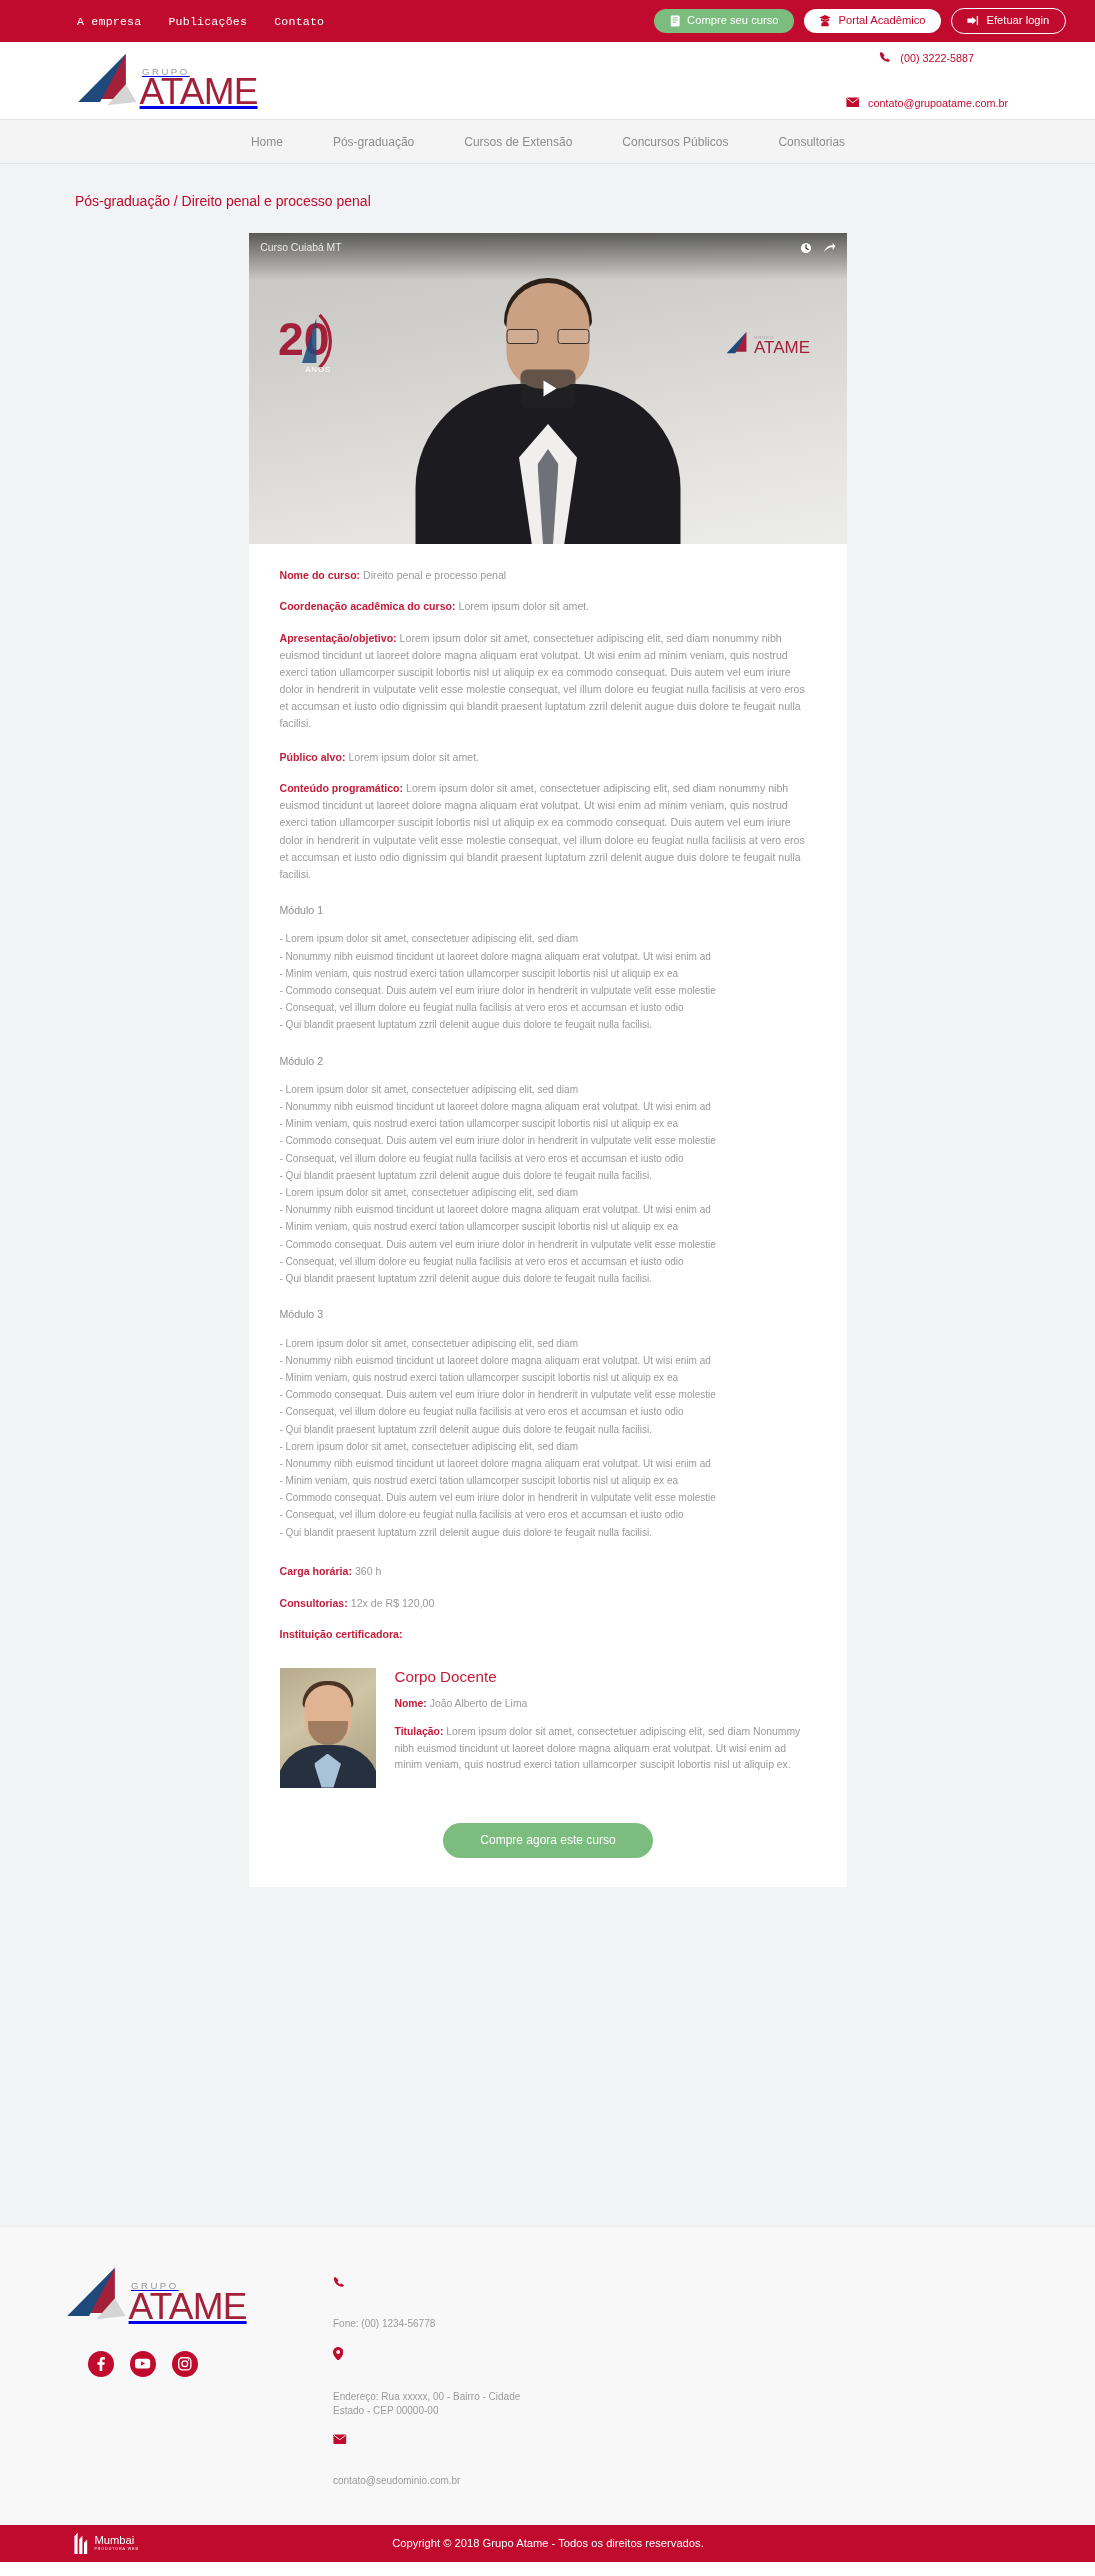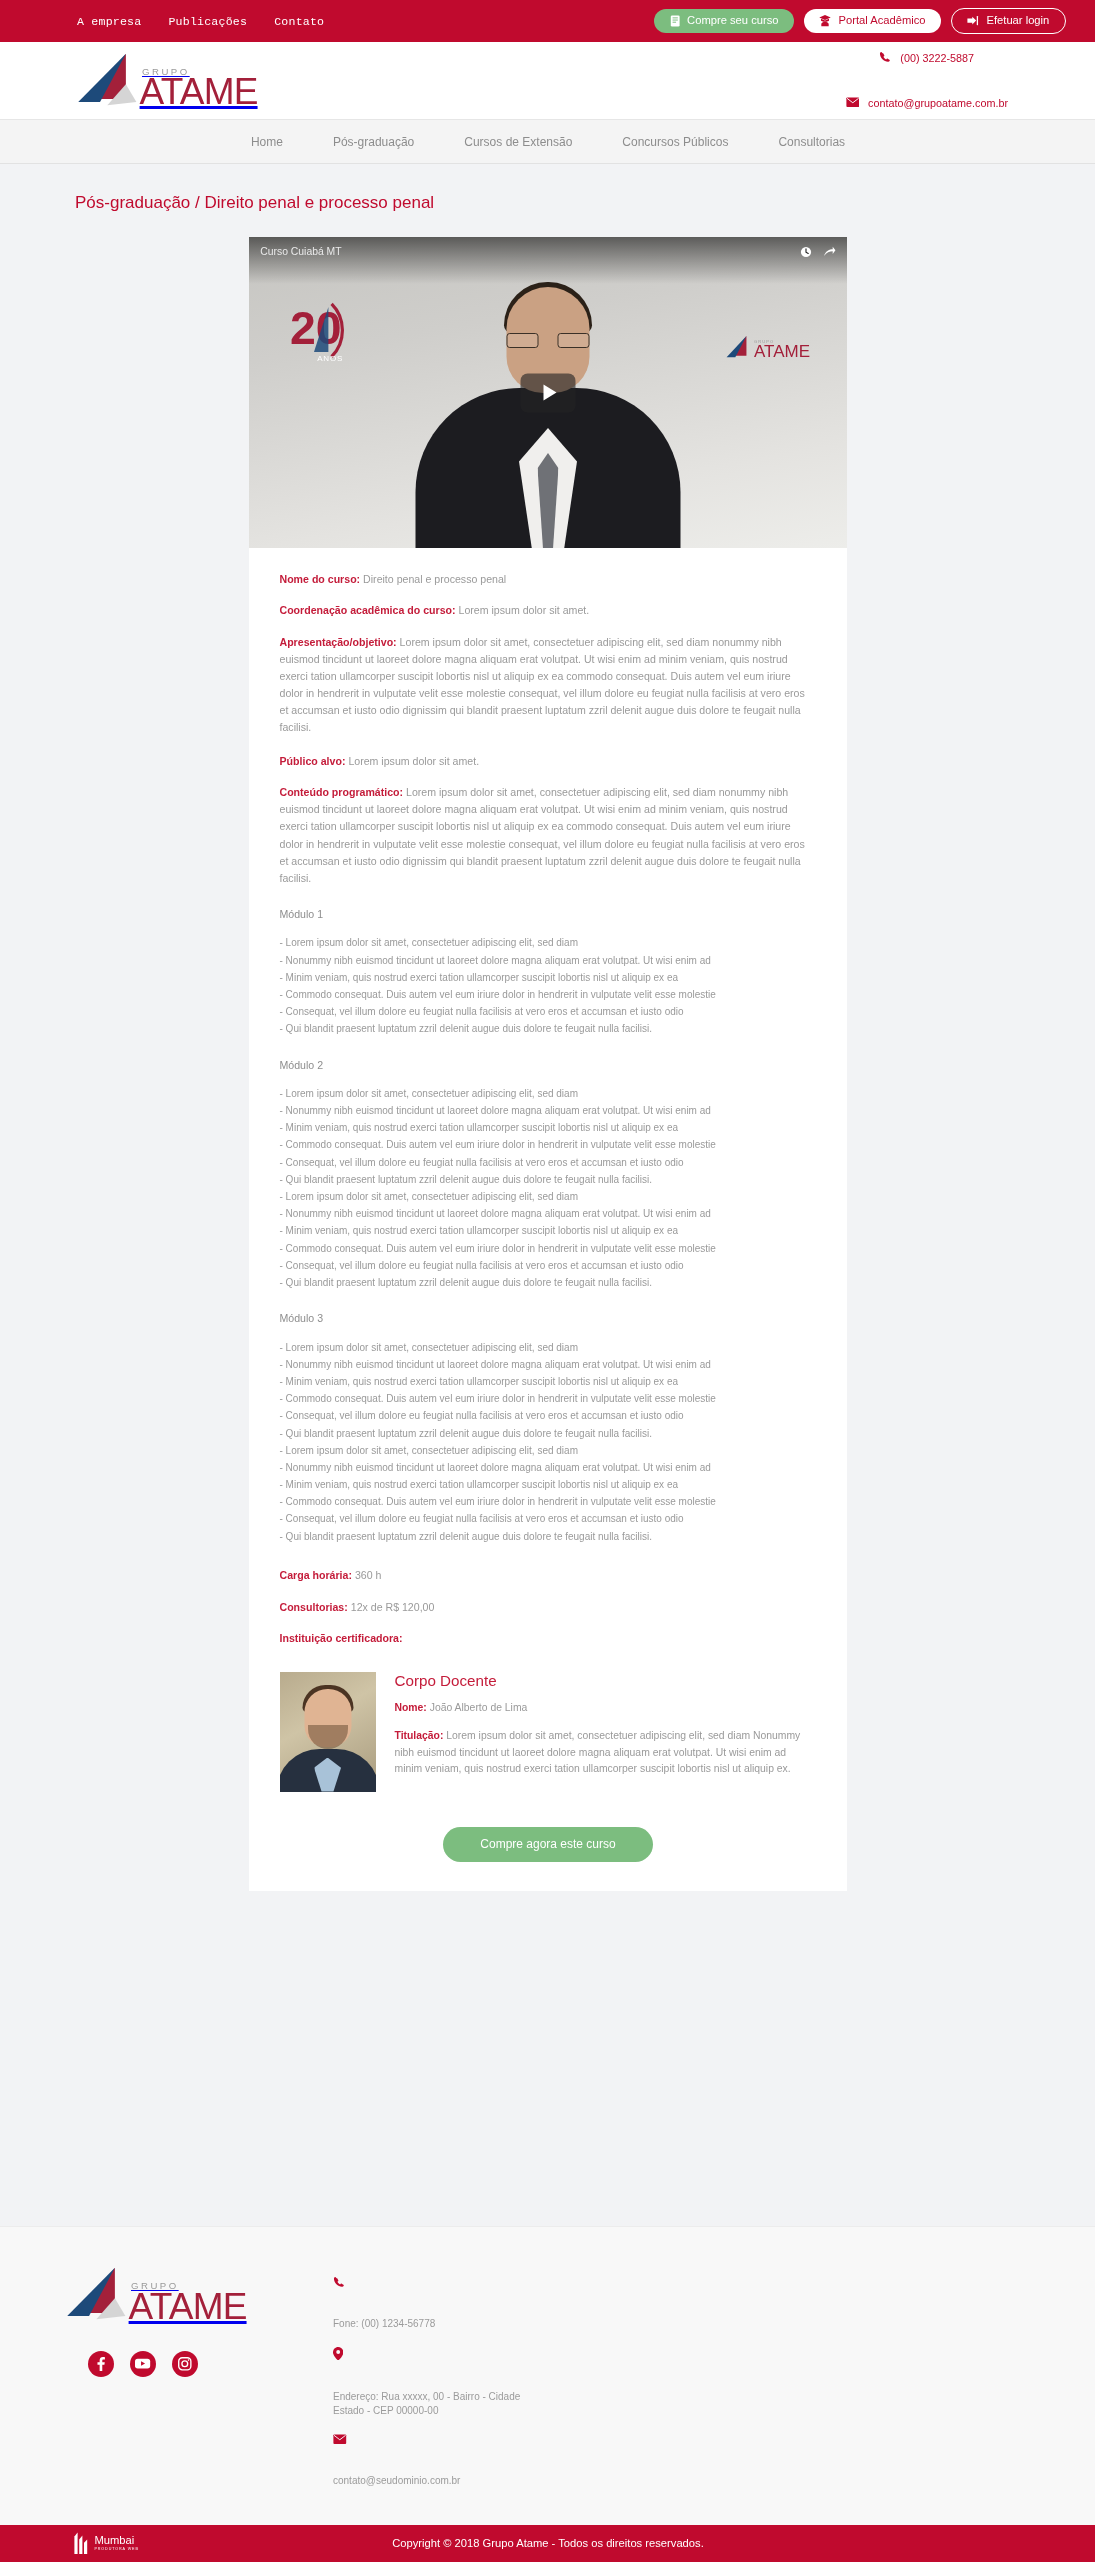--- a/index.html
+++ b/index.html
@@ -108,21 +108,21 @@
   }
 
   
   .page {
     background: #f2f3f5;
     padding-bottom: 45px;
     min-height: 2062px;
   }
   .breadcrumb {
     color: #c00a2e;
-    font-size: 17px;
+    font-size: 14px;
     padding: 29px 0 0 75px;
   }
 
   .content-card {
     width: 598px;
     margin: 24px auto 0;
     background: #ffffff;
   }
   .video {
     position: relative;
@@ -170,21 +170,21 @@
   .vid-shirt {
     position: absolute; left: 50%; bottom: 0; transform: translateX(-50%);
     width: 58px; height: 120px; background: #f0efed;
     clip-path: polygon(50% 0, 100% 28%, 78% 100%, 22% 100%, 0 28%);
   }
   .vid-tie {
     position: absolute; left: 50%; bottom: 0; transform: translateX(-50%);
     width: 21px; height: 95px; background: #6f7176;
     clip-path: polygon(50% 0, 100% 16%, 74% 100%, 26% 100%, 0 16%);
   }
-  .vid-logo20 { position: absolute; left: 29px; top: 62px; margin-left: 12px; }
+  .vid-logo20 { position: absolute; left: 29px; top: 77px; }
   .vid-logoright { position: absolute; right: 37px; top: 98px; display:flex; align-items:flex-end; }
   .play-btn {
     position: absolute; left: 50%; top: 50%; transform: translate(-50%,-50%);
     width: 55px; height: 39px; border-radius: 7.2px;
     background: rgba(35,35,35,.62);
     display: flex; align-items: center; justify-content: center;
   }
   .play-tri {
     width: 0; height: 0;
     border-left: 13.6px solid #ffffff;

